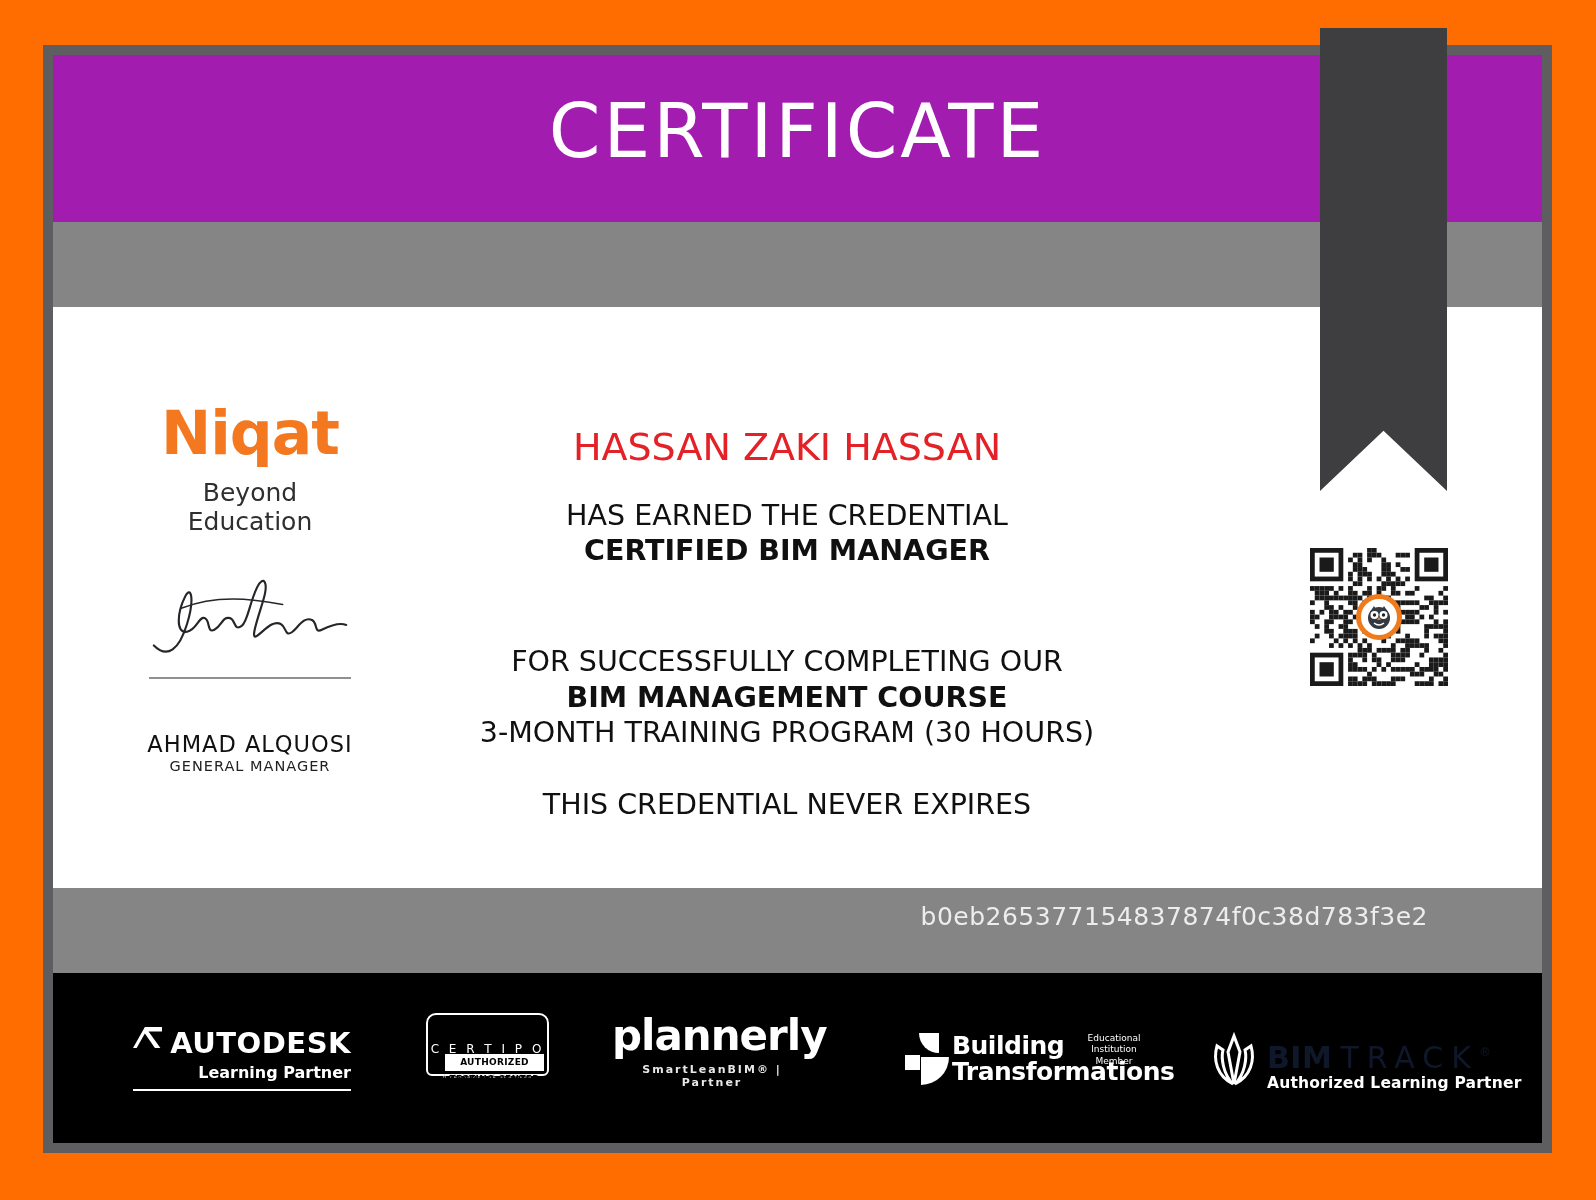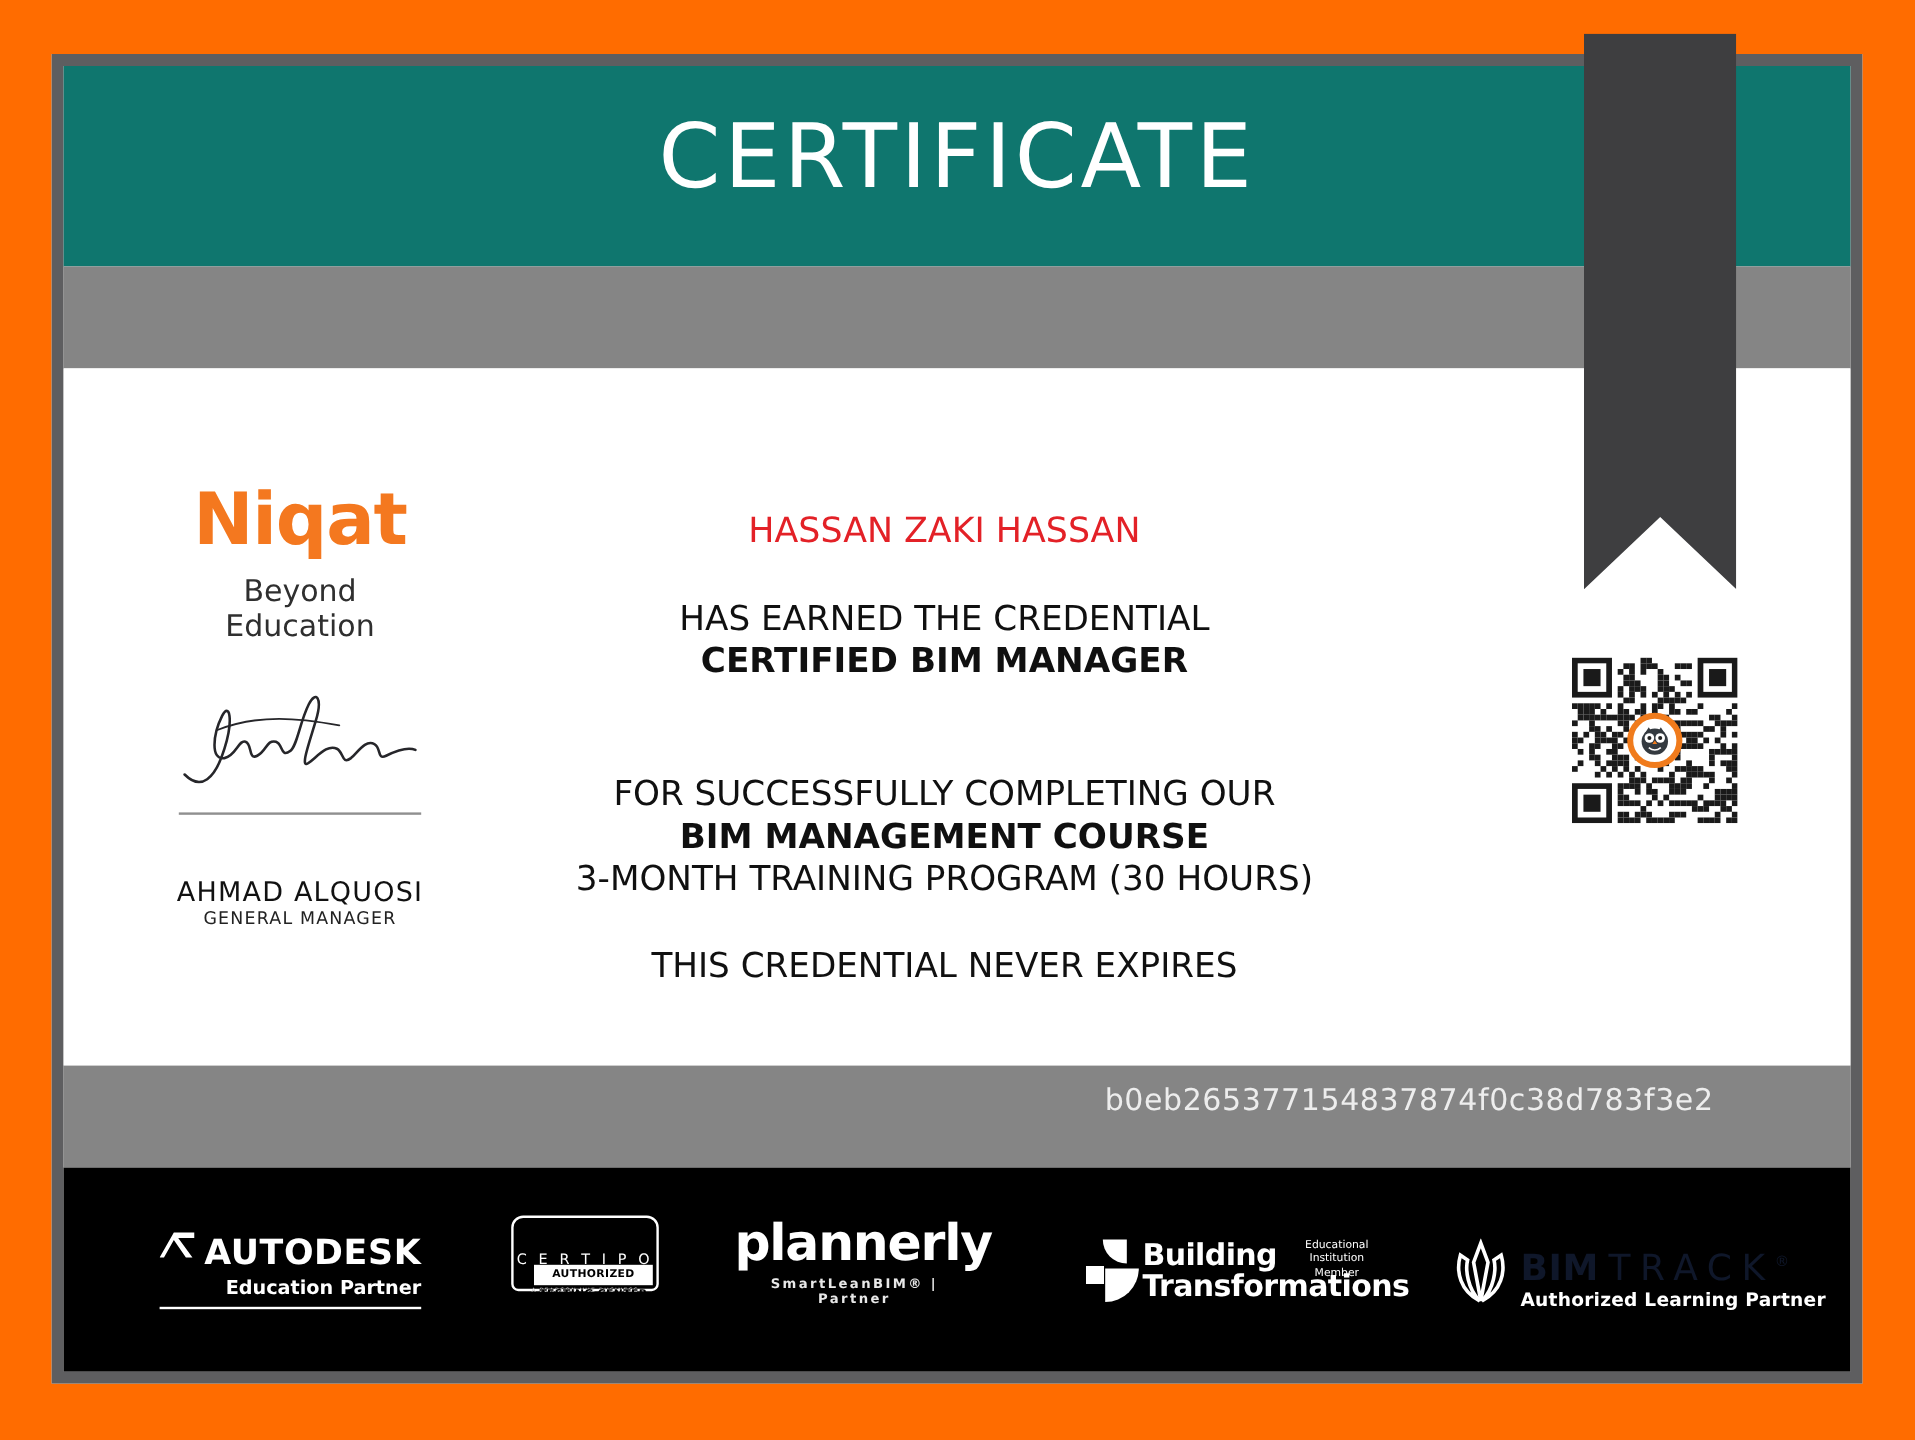--- a/index.html
+++ b/index.html
@@ -1,40 +1,40 @@
 <!DOCTYPE html>
 <html><head>
 <meta charset="utf-8">
 <style>
   html,body{margin:0;padding:0;}
   .page{position:relative;width:1596px;height:1200px;background:#ff6c00;overflow:hidden;
         font-family:"DejaVu Sans","Liberation Sans",sans-serif;}
   .frame{position:absolute;left:43px;top:45px;width:1489px;height:1088px;
          border:10px solid #5e5e60;background:#fff;z-index:1;}
-  .band-header{height:167px;background:#0f766e;display:flex;align-items:center;justify-content:center;}
+  .band-header{height:167px;background:#a21caf;display:flex;align-items:center;justify-content:center;}
   .band-sub{height:85px;background:#858585;}
   .band-main{height:581px;background:#ffffff;}
   .band-hash{height:85px;background:#858585;}
   .band-footer{height:170px;background:#000;}
   .title{color:#fff;font-size:74px;letter-spacing:3px;transform:translateY(-8px);}
 
   .ov{position:absolute;z-index:3;}
 
   
   .niqat{left:145px;top:398px;width:210px;text-align:center;font-size:60px;font-weight:800;
          letter-spacing:-1px;color:#f4781f;}
   .tagline{left:145px;top:478px;width:210px;text-align:center;font-size:25px;color:#2f2f2f;}
   .sig-svg{left:148px;top:572px;width:205px;height:100px;}
   .sig-line{left:149px;top:677px;width:202px;height:2px;background:#909090;}
   .sig-name{left:95px;top:731px;width:310px;text-align:center;font-size:22.5px;letter-spacing:1px;color:#111;}
   .sig-role{left:95px;top:758px;width:310px;text-align:center;font-size:14.5px;letter-spacing:1px;color:#222;}
 
   
   .cline{left:428px;width:718px;text-align:center;font-size:28.5px;color:#101010;white-space:nowrap;}
-  .l1{top:356px;} .l2{top:425px;font-size:29px;color:#e32127;} .l3{top:499px;}
+  .l1{top:356px;} .l2{top:425px;font-size:38px;color:#e32127;} .l3{top:499px;}
   .l4{top:534px;font-weight:bold;} .l5{top:645px;} .l6{top:681px;font-weight:bold;}
   .l7{top:716px;} .l8{top:788px;}
 
   
   .ribbon{left:1320px;top:28px;width:127px;height:463px;background:#3e3e40;z-index:4;
           clip-path:polygon(0 0,100% 0,100% 100%,50% 87%,0 100%);}
   .qr{left:1310px;top:548px;width:138px;height:138px;background:#fff;}
   .qr svg{display:block;}
   .qr-logo{position:absolute;left:46px;top:46px;width:36px;height:36px;border:5px solid #f07b1c;
            border-radius:50%;background:#fff;display:flex;align-items:center;justify-content:center;}
@@ -452,21 +452,21 @@
 
   <div class="ov hash">b0eb265377154837874f0c38d783f3e2</div>
 
   <div class="ov adsk">
     <div class="adsk-row">
       <svg width="32" height="23" viewBox="0 0 32 23">
         <path d="M0,23 L13,0 L32,0 L32,5 L17,5 L30,23 L24,23 L13,7 L4,23 Z" fill="#fff"></path>
       </svg>
       <span class="adsk-name">AUTODESK</span>
     </div>
-    <div class="adsk-sub">Education Partner</div>
+    <div class="adsk-sub">Learning Partner</div>
     <div class="adsk-underline"></div>
   </div>
 
   <div class="ov certiport">
     <div class="cp-name">C E R T I P O R T™</div>
     <div class="cp-tag">A PEARSON VUE BUSINESS</div>
     <div class="cp-bar">AUTHORIZED TESTING CENTER</div>
   </div>
 
   <div class="ov plannerly">

